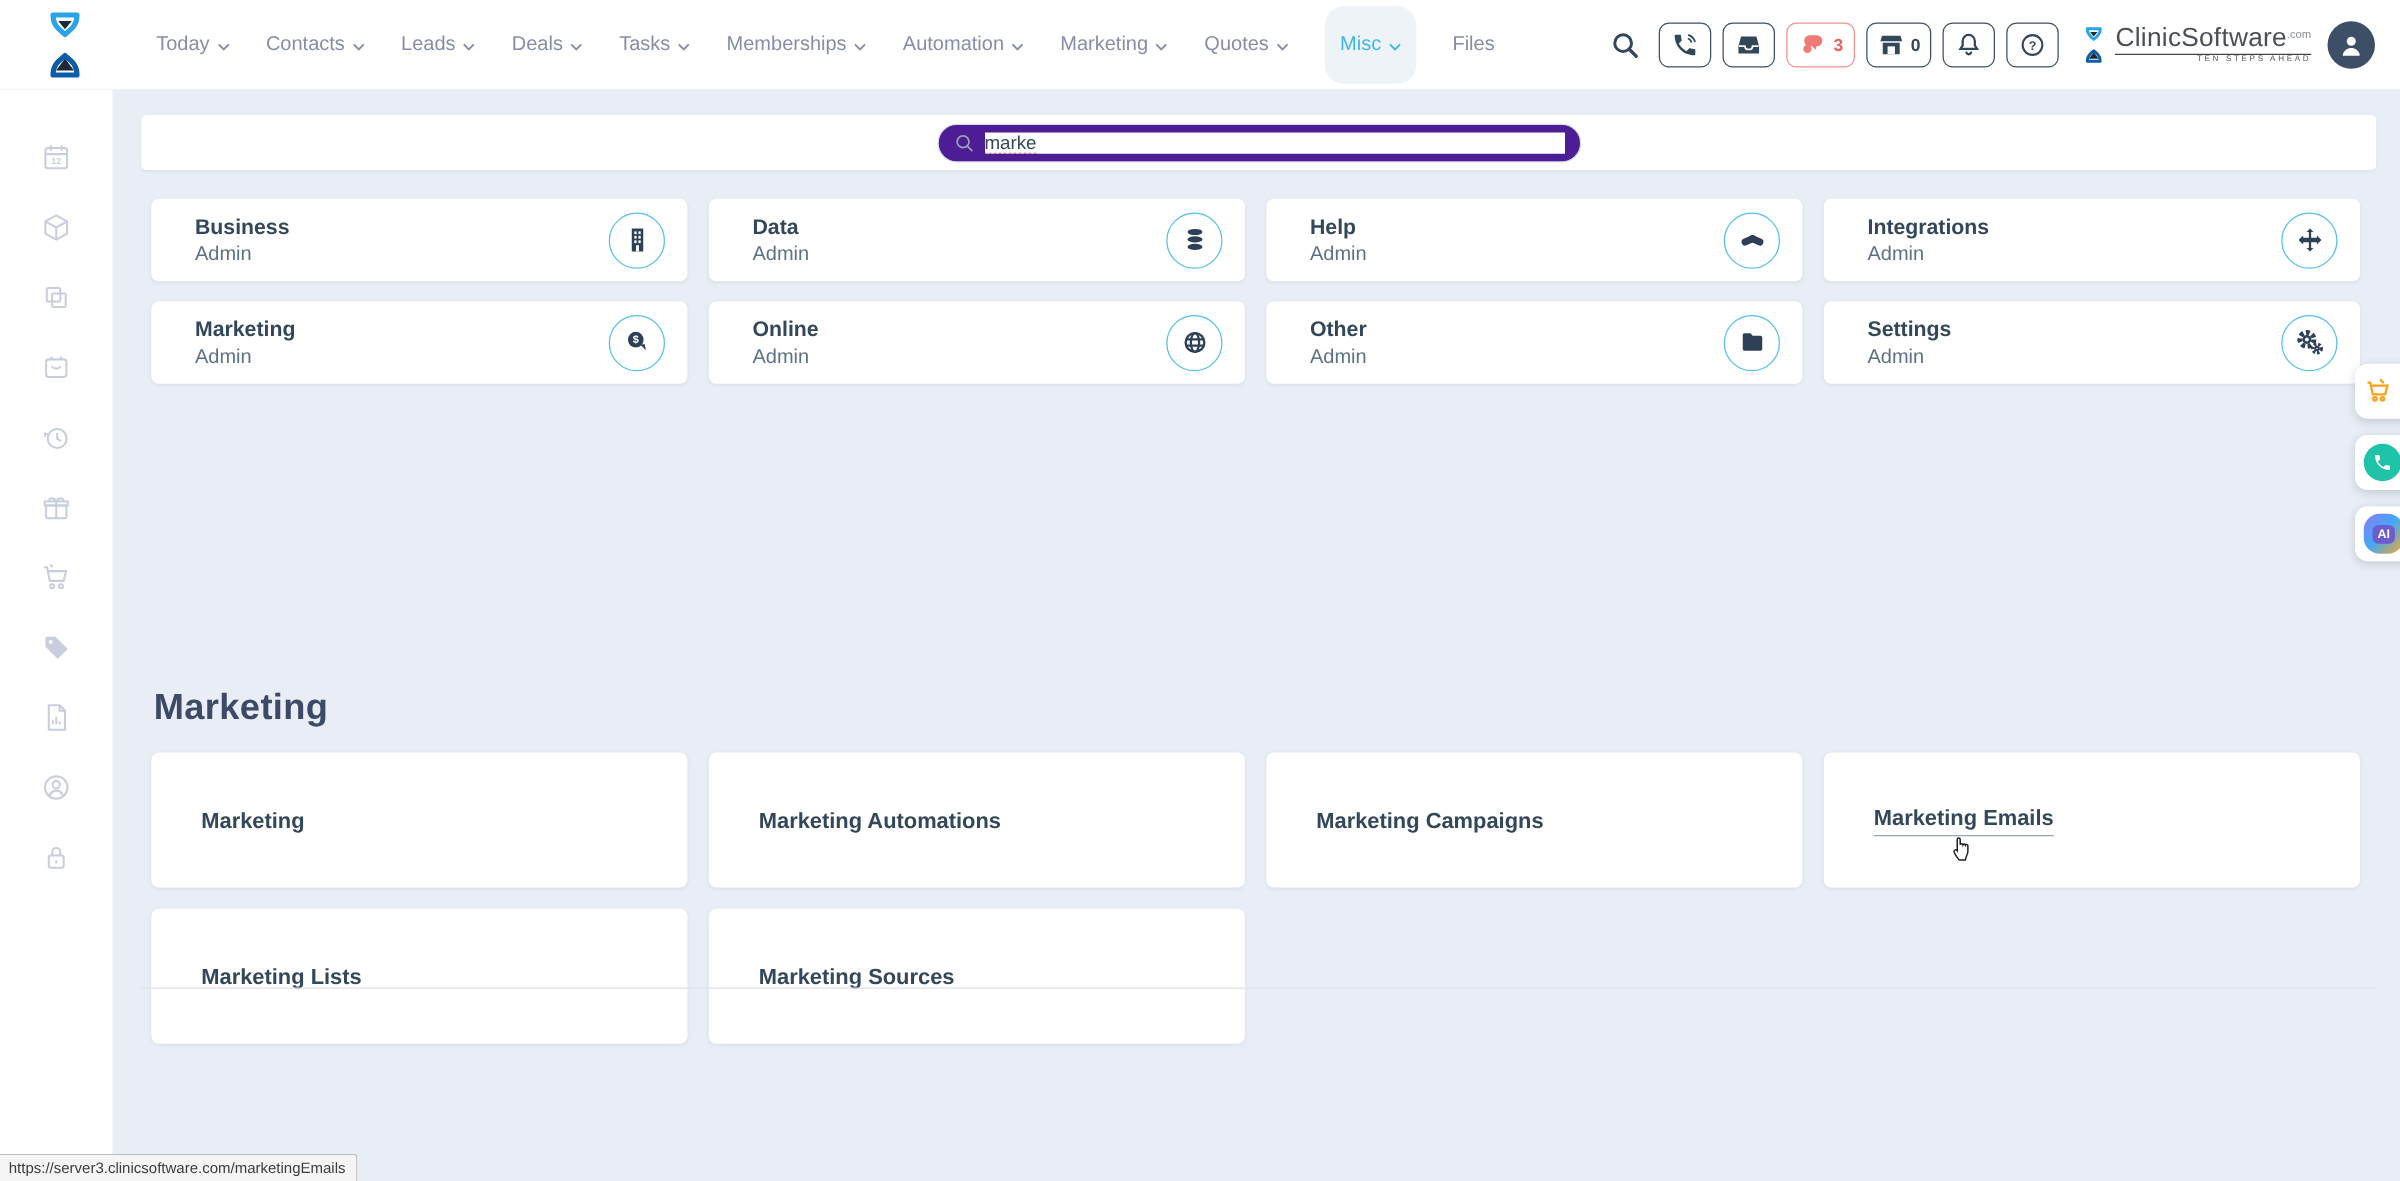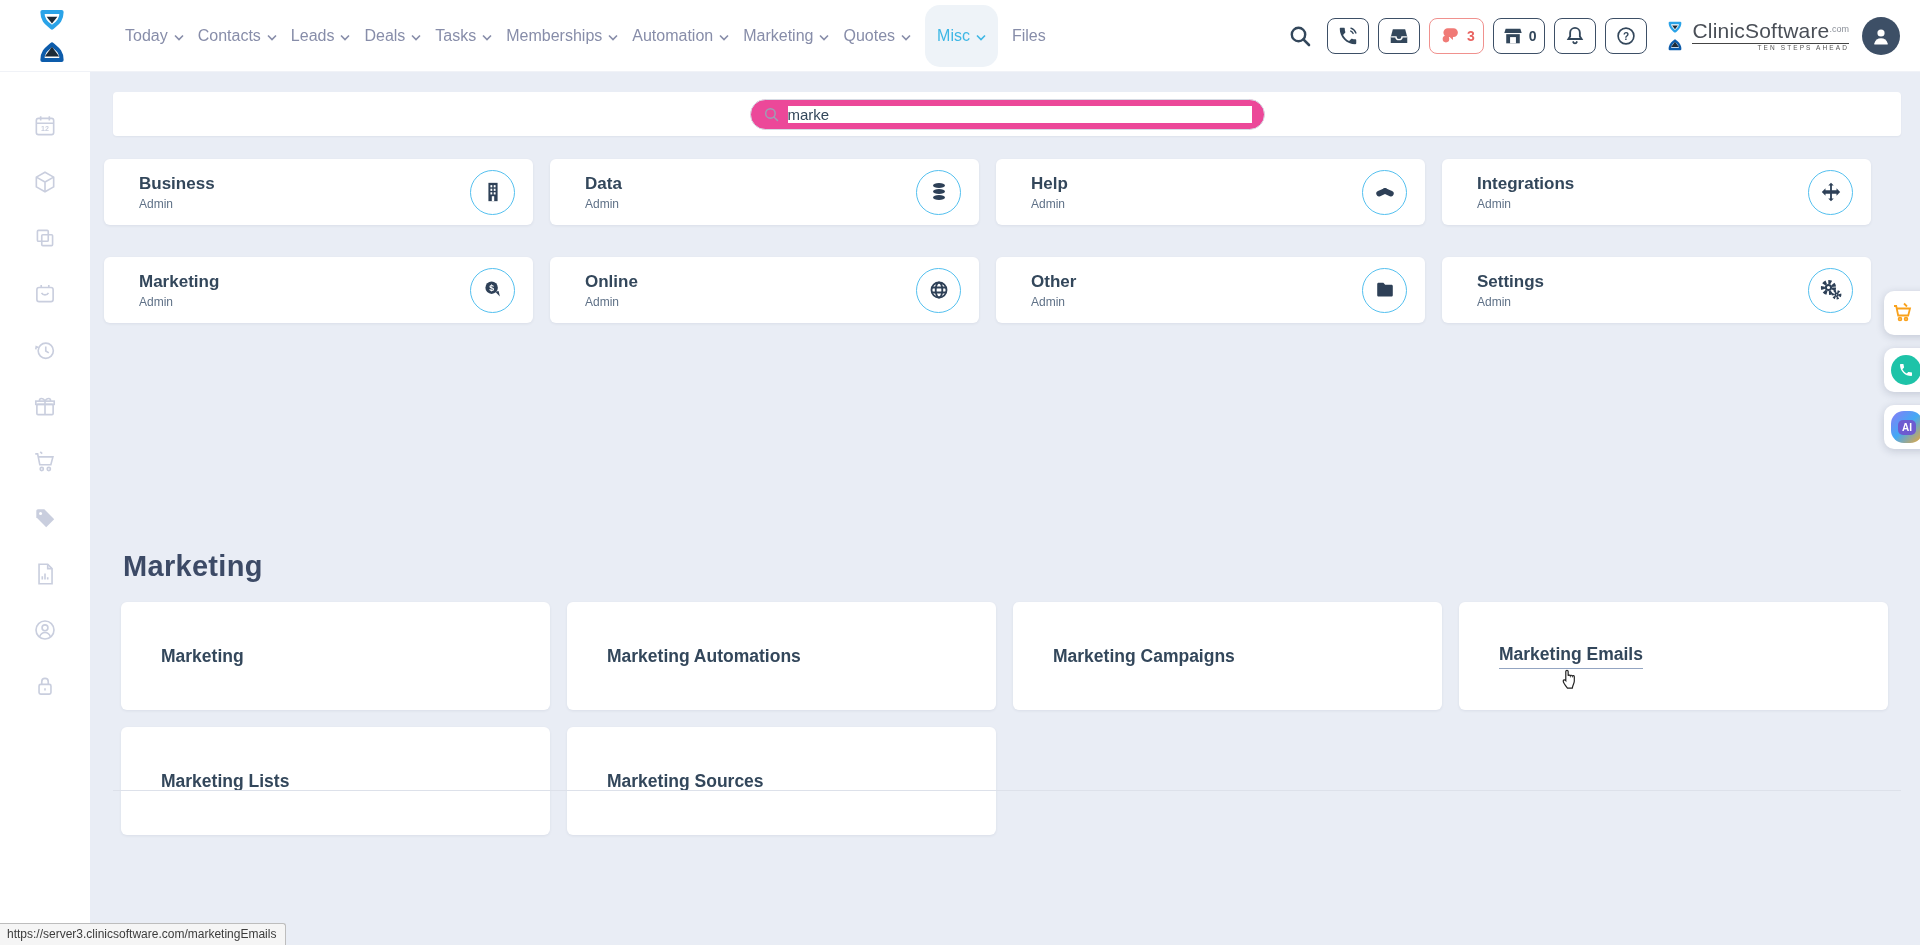--- a/index.html
+++ b/index.html
@@ -4,21 +4,21 @@
 <style>
   * { margin:0; padding:0; box-sizing:border-box; }
   html,body { width:1920px; height:945px; overflow:hidden;
     font-family:"Liberation Sans", sans-serif; background:#e9edf5; }
 
   
   .navbar { position:absolute; top:0; left:0; width:1920px; height:72px;
     background:#ffffff; z-index:20; border-bottom:1px solid #f0f2f7; }
   .logo { position:absolute; left:28px; top:7px; }
   .nav-items { position:absolute; left:125px; top:0; height:72px;
-    display:flex; align-items:center; gap:14px; }
+    display:flex; align-items:center; gap:29px; }
   .nav-item { display:flex; align-items:center; gap:6px; color:#878da9;
     font-size:16px; cursor:pointer; white-space:nowrap; }
   .nav-item .chev { margin-top:2px; }
   .nav-item.active { color:#3eb7e5; background:#eef3f8; border-radius:15px;
     padding:22px 12px; }
   .nav-right { position:absolute; right:20px; top:0; height:72px;
     display:flex; align-items:center; gap:9px; }
   .icon-btn { height:36px; min-width:42px; padding:0 8px; border:1.6px solid #3d4f66;
     border-radius:8px; display:flex; align-items:center; justify-content:center;
     gap:5px; background:#fff; cursor:pointer; }
@@ -40,33 +40,33 @@
     background:#ffffff; z-index:10; display:flex; flex-direction:column;
     align-items:center; padding-top:41px; gap:30px; }
   .side-icon { width:26px; height:26px; cursor:pointer; }
 
   
   .content { position:absolute; top:72px; left:90px; right:0; bottom:0; }
   .search-wrap { position:absolute; left:23px; top:20px; width:1788px; height:44px;
     background:#ffffff; border-radius:4px; box-shadow:0 1px 2px rgba(25,39,70,.05);
     display:flex; align-items:center; justify-content:center; }
   .search-box { width:515px; height:31px; border:1px solid #d6dbe4; border-radius:16px;
-    display:flex; align-items:center; padding:0 12px; gap:8px; background:#ec4899; }
+    display:flex; align-items:center; padding:0 12px; gap:8px; background:#4c1d95; }
   .search-box input { border:none; outline:none; flex:1; font-size:15px;
     color:#33475b; font-family:"Liberation Sans", sans-serif;
     text-decoration:underline dotted #e05252; text-underline-offset:4px; }
 
-  .cat-grid { position:absolute; left:14px; top:87px; width:1767px;
-    display:grid; grid-template-columns:repeat(4,1fr); gap:32px 17px; }
+  .cat-grid { position:absolute; left:31px; top:87px; width:1767px;
+    display:grid; grid-template-columns:repeat(4,1fr); gap:16px 17px; }
   .cat-card { height:66px; background:#fff; border-radius:6px;
     box-shadow:0 1px 3px rgba(25,39,70,.07); display:flex; align-items:center;
     padding:0 18px 0 35px; cursor:pointer; }
   .cat-text { flex:1; }
   .cat-title { font-size:17px; font-weight:bold; color:#33475b; }
-  .cat-sub { font-size:12px; color:#5f7187; margin-top:3px; }
+  .cat-sub { font-size:16px; color:#5f7187; margin-top:3px; }
   .cat-badge { width:45px; height:45px; border-radius:50%; border:1px solid #54c0ef;
     display:flex; align-items:center; justify-content:center; background:#fff; }
 
   .section-head { position:absolute; left:33px; top:478px; font-size:29px;
     font-weight:bold; color:#3c4a66; letter-spacing:.3px; }
 
   .mkt-grid { position:absolute; left:31px; top:458px; width:1767px;
     display:grid; grid-template-columns:repeat(4,1fr); gap:17px; margin-top:72px; }
   .mkt-card { position:relative; height:108px; background:#fff; border-radius:6px;
     box-shadow:0 1px 3px rgba(25,39,70,.07); display:flex; align-items:center;

